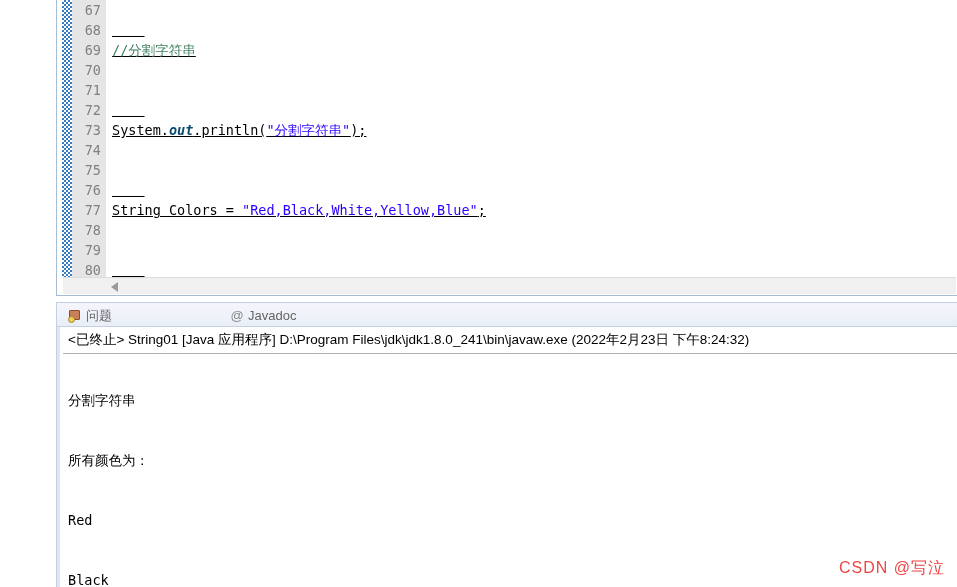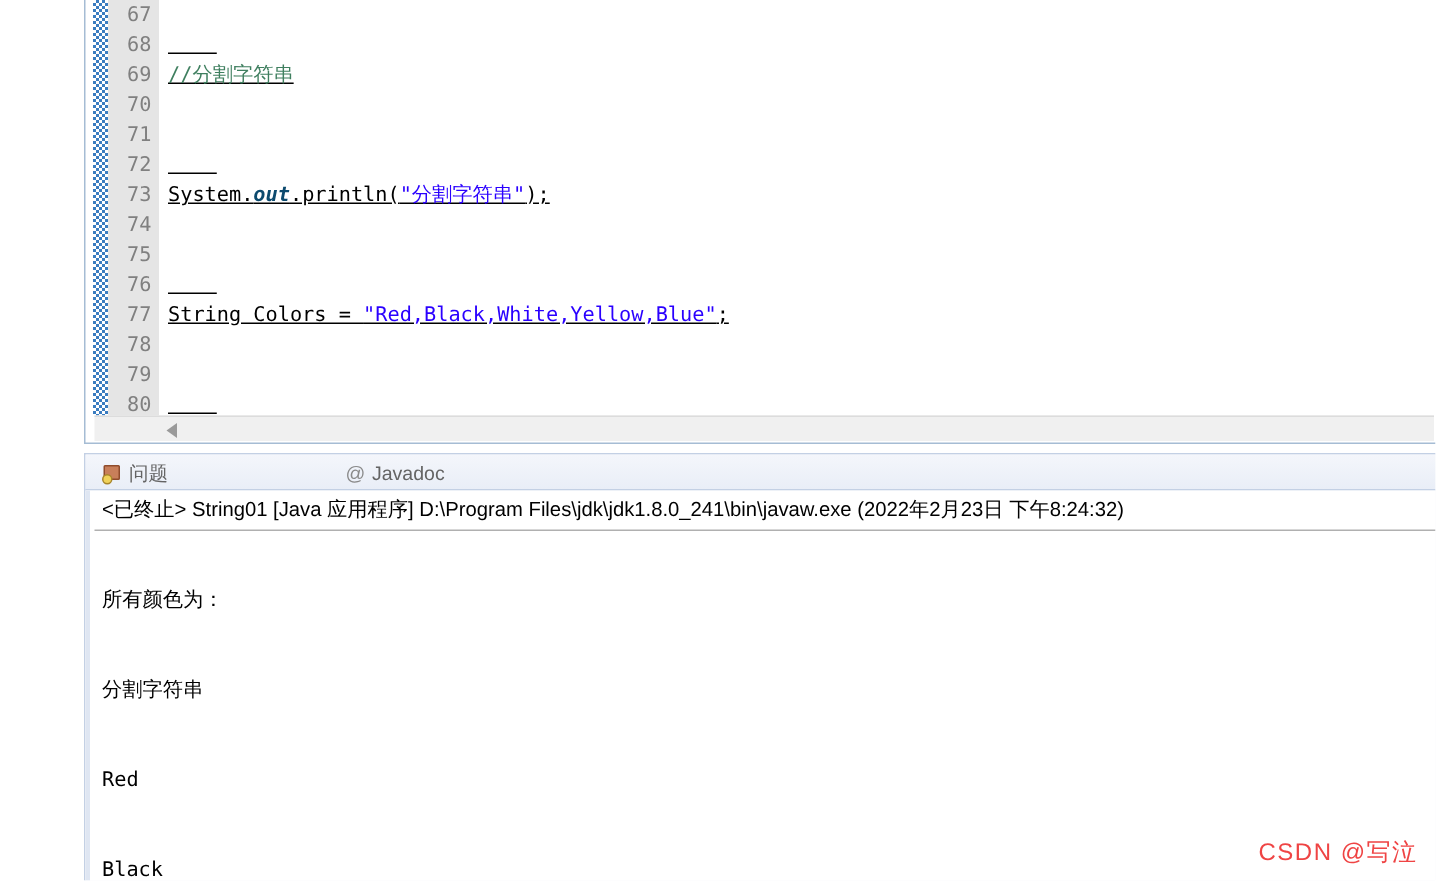--- a/index.html
+++ b/index.html
@@ -363,22 +363,22 @@
     <div class="tab inactive" style="left:255px;margin-top:32px;">
       <span class="ic ic-decl"></span>
       <span class="tab-label">声明</span>
     </div>
   </div>
 
   <div id="console-body">
     <div id="console-status">&lt;已终止&gt; String01 [Java 应用程序] D:\Program Files\jdk\jdk1.8.0_241\bin\javaw.exe  (2022年2月23日 下午8:24:32)</div>
     <div id="console-status-underline"></div>
     <div id="console-output">
+      <div>分割字符串</div>
       <div>所有颜色为：</div>
-      <div>分割字符串</div>
       <div>Red</div>
       <div>Black</div>
       
       
       
       
       
       
       
     </div>

